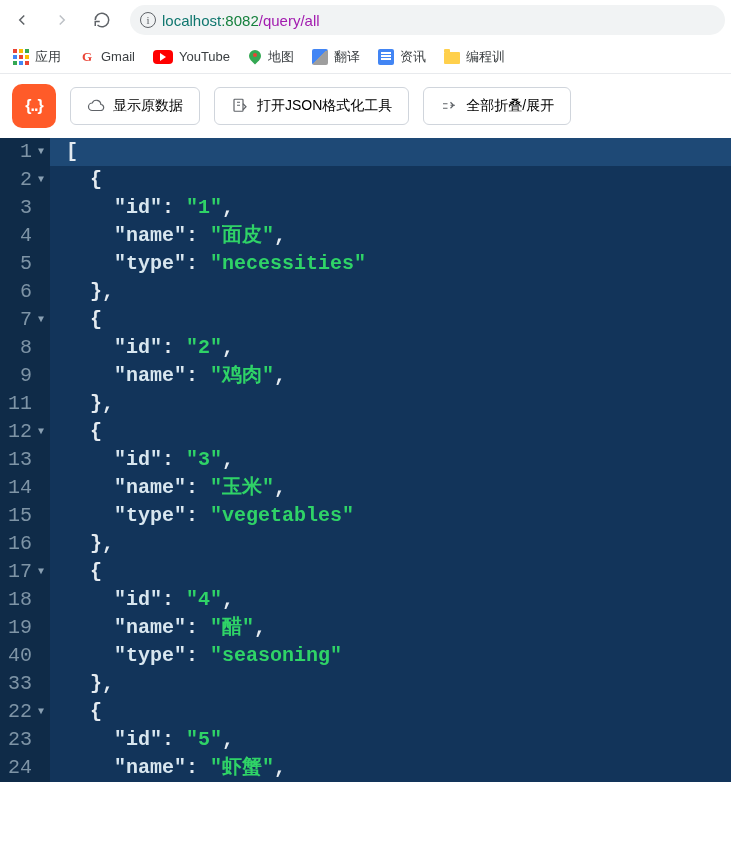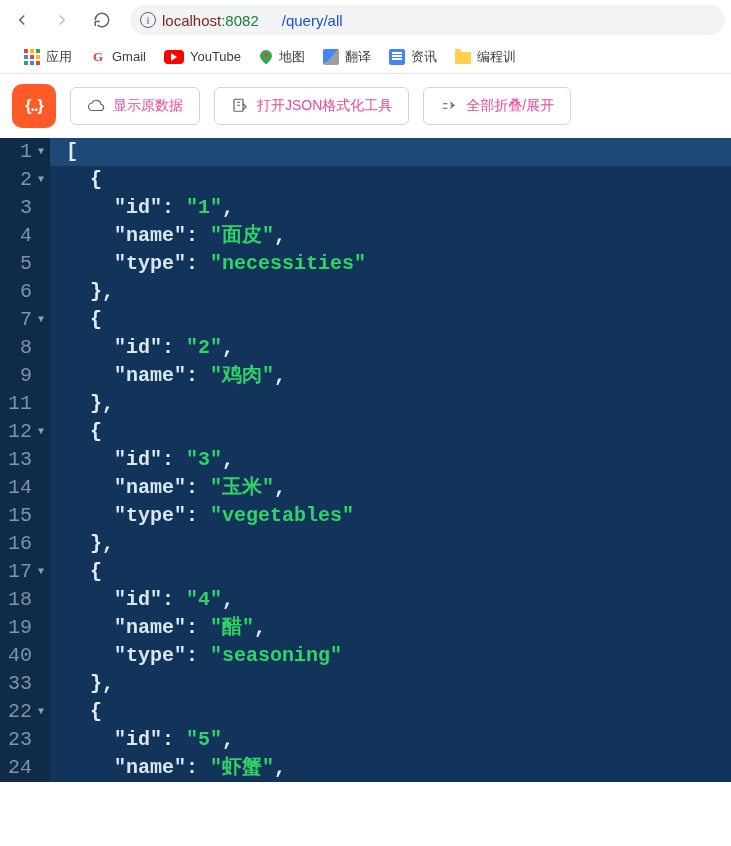--- a/index.html
+++ b/index.html
@@ -40,30 +40,30 @@
   margin-left: 4px;
 }
 .omnibox .info-icon {
   width: 16px; height: 16px;
   border: 1.5px solid #5f6368;
   border-radius: 50%;
   display:flex; align-items:center; justify-content:center;
   font-size: 11px; color:#5f6368;
   font-family: serif;
 }
-.url-host { color: #7f1d1d; }
+.url-host { color: #0f766e; }
 .url-port { color: #15803d; }
-.url-path { color: #1d4ed8; margin-left: 23px; }
+.url-path { color: #a21caf; }
 
 
 .bookmarks {
   height: 34px;
   display: flex;
   align-items: center;
-  padding: 0 24px;
+  padding: 0 13px;
   gap: 18px;
   border-bottom: 1px solid #e8eaed;
   font-size: 13px;
   color: #3c4043;
   overflow: hidden;
   white-space: nowrap;
 }
 .apps-icon {
   width: 16px; height: 16px;
   display: grid;
@@ -111,21 +111,21 @@
   letter-spacing:-1px;
 }
 .ext-btn {
   height: 38px;
   padding: 0 16px;
   border: 1px solid #d0d5dc;
   border-radius: 6px;
   background:#fff;
   display:flex;align-items:center;gap:8px;
   font-size:14px;
-  color:#ec4899;
+  color:#000000;
   cursor:pointer;
 }
 .ext-btn svg { width:18px; height:18px; stroke:#5f6368; }
 
 
 .viewer {
   background:#0e2a47;
   background:#10304f;
   background:#0f2b49;
   font-family: Consolas, "Courier New", monospace;

